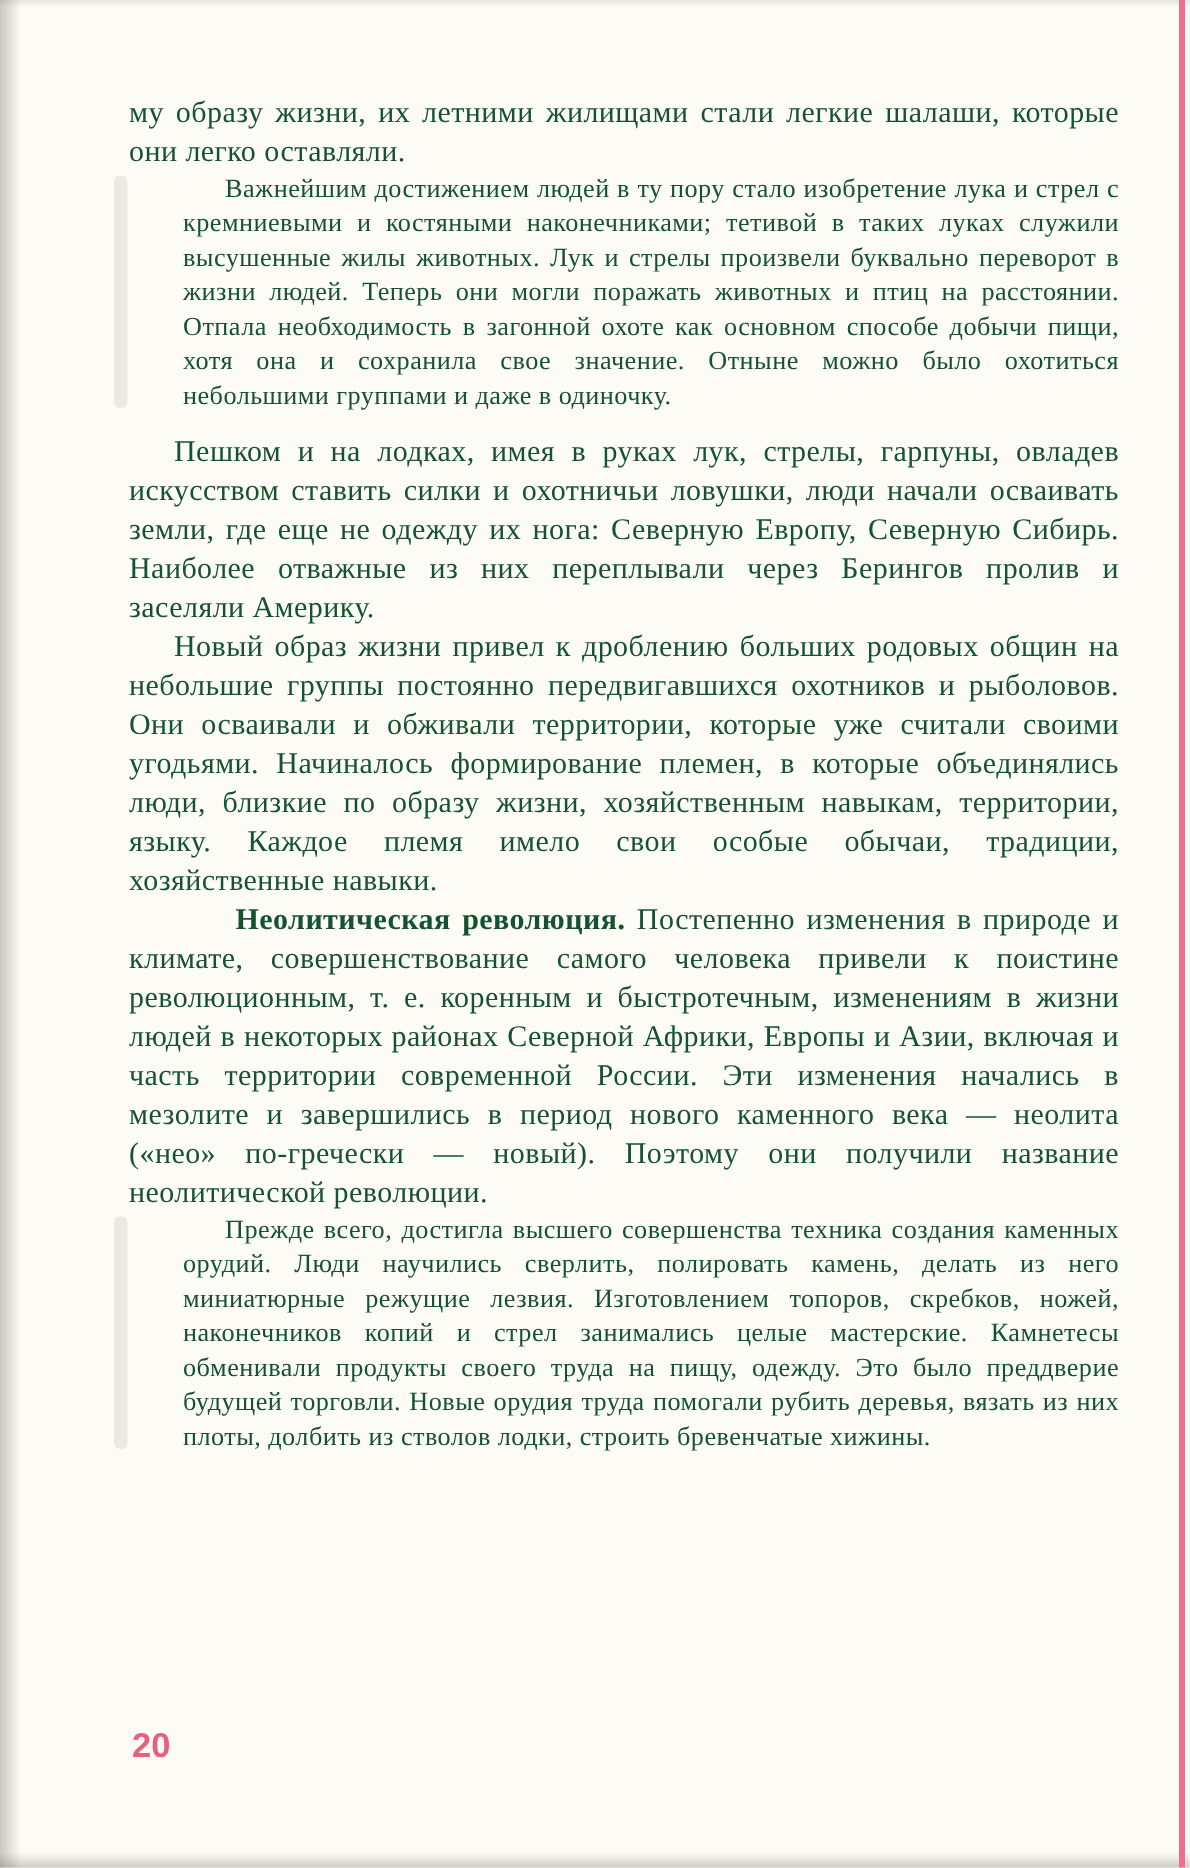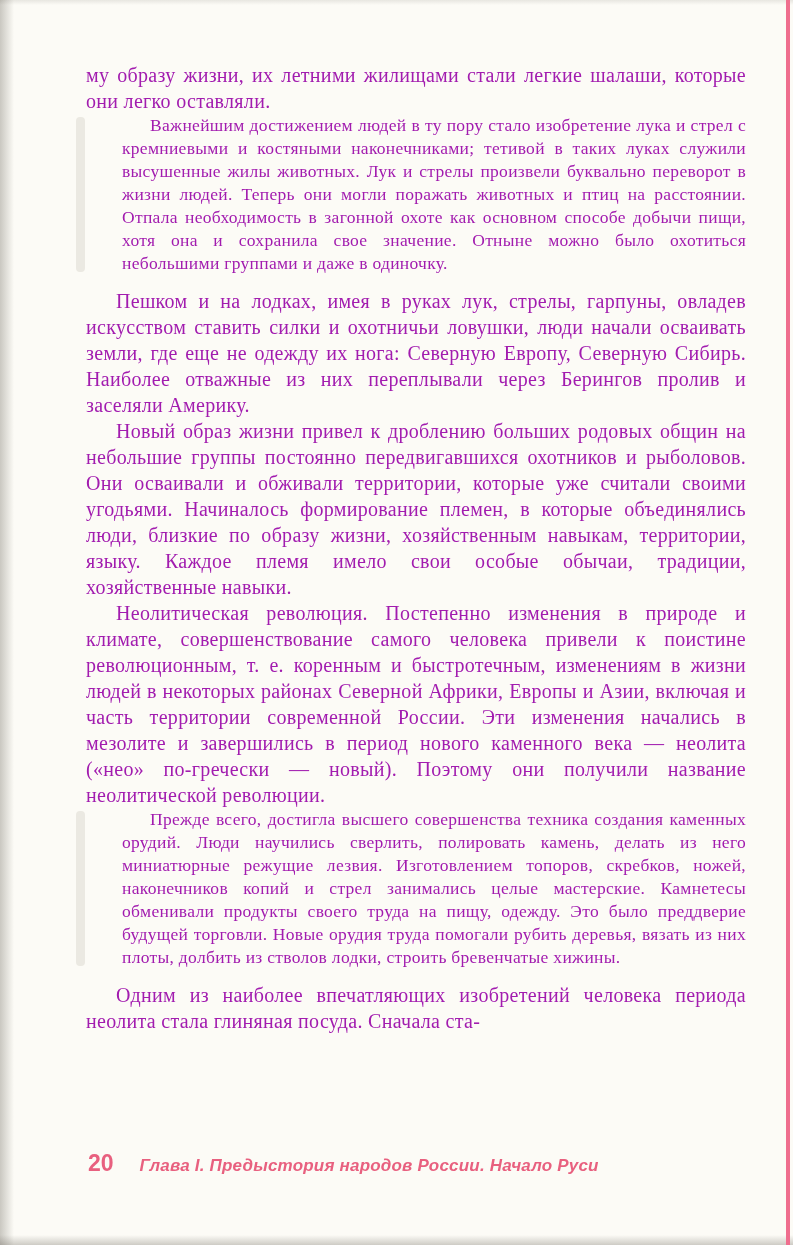--- a/index.html
+++ b/index.html
@@ -15,21 +15,21 @@
   .scan {
     position: absolute;
     inset: 0;
     background: #fcfbf6;
   }
   .content {
     position: absolute;
     left: 86px;
     top: 62px;
     width: 660px;
-    color: #a21caf;
+    color: #14532d;
     font-size: 20px;
     line-height: 26px;
     text-align: justify;
     letter-spacing: 0.3px;
   }
   p { margin: 0; }
   .body { text-indent: 30px; }
   .body.first { text-indent: 0; }
   .inset {
     position: relative;
@@ -42,21 +42,21 @@
   }
   .inset-bar {
     position: absolute;
     left: -46px;
     top: 3px;
     bottom: 3px;
     width: 9px;
     background: #ebe9e2;
     border-radius: 4px;
   }
-  .lead { font-weight: normal; }
+  .lead { font-weight: bold; margin-left: 41px; }
   .footer {
     position: absolute;
     left: 88px;
     top: 1150px;
     display: flex;
     align-items: baseline;
     gap: 26px;
     color: #e8607f;
     font-family: "Liberation Sans", "DejaVu Sans", sans-serif;
     white-space: nowrap;
@@ -117,27 +117,25 @@
 
     <p class="body">Новый образ жизни привел к дроблению больших родовых общин на небольшие группы постоянно передвигавшихся охотников и рыболовов. Они осваивали и обживали территории, которые уже считали своими угодьями. Начиналось формирование племен, в которые объединялись люди, близкие по образу жизни, хозяйственным навыкам, территории, языку. Каждое племя имело свои особые обычаи, традиции, хозяйственные навыки.</p>
 
     <p class="body"><b class="lead">Неолитическая революция.</b><span> Постепенно изменения в природе и климате, совершенствование самого человека привели к поистине революционным, т. е. коренным и быстротечным, изменениям в жизни людей в некоторых районах Северной Африки, Европы и Азии, включая и часть территории современной России. Эти изменения начались в мезолите и завершились в период нового каменного века — неолита («нео» по-гречески — новый). Поэтому они получили название неолитической революции.</span></p>
 
     <div class="inset">
       <span class="inset-bar"></span>
       <p class="inset-text">Прежде всего, достигла высшего совершенства техника создания каменных орудий. Люди научились сверлить, полировать камень, делать из него миниатюрные режущие лезвия. Изготовлением топоров, скребков, ножей, наконечников копий и стрел занимались целые мастерские. Камнетесы обменивали продукты своего труда на пищу, одежду. Это было преддверие будущей торговли. Новые орудия труда помогали рубить деревья, вязать из них плоты, долбить из стволов лодки, строить бревенчатые хижины.</p>
     </div>
 
-    <p class="body">Одним из наиболее впечатляющих изобретений человека периода неолита стала глиняная посуда. Сначала ста-</p>
 
   </div>
 
   <div class="footer">
     <span class="pagenum">20</span>
-    <span class="chapter">Глава I. Предыстория народов России. Начало Руси</span>
   </div>
 
   <div class="edge-left"></div>
   <div class="edge-bottom"></div>
   <div class="edge-top"></div>
   <div class="edge-pink"></div>
 
 </div>
 
 </body></html>

